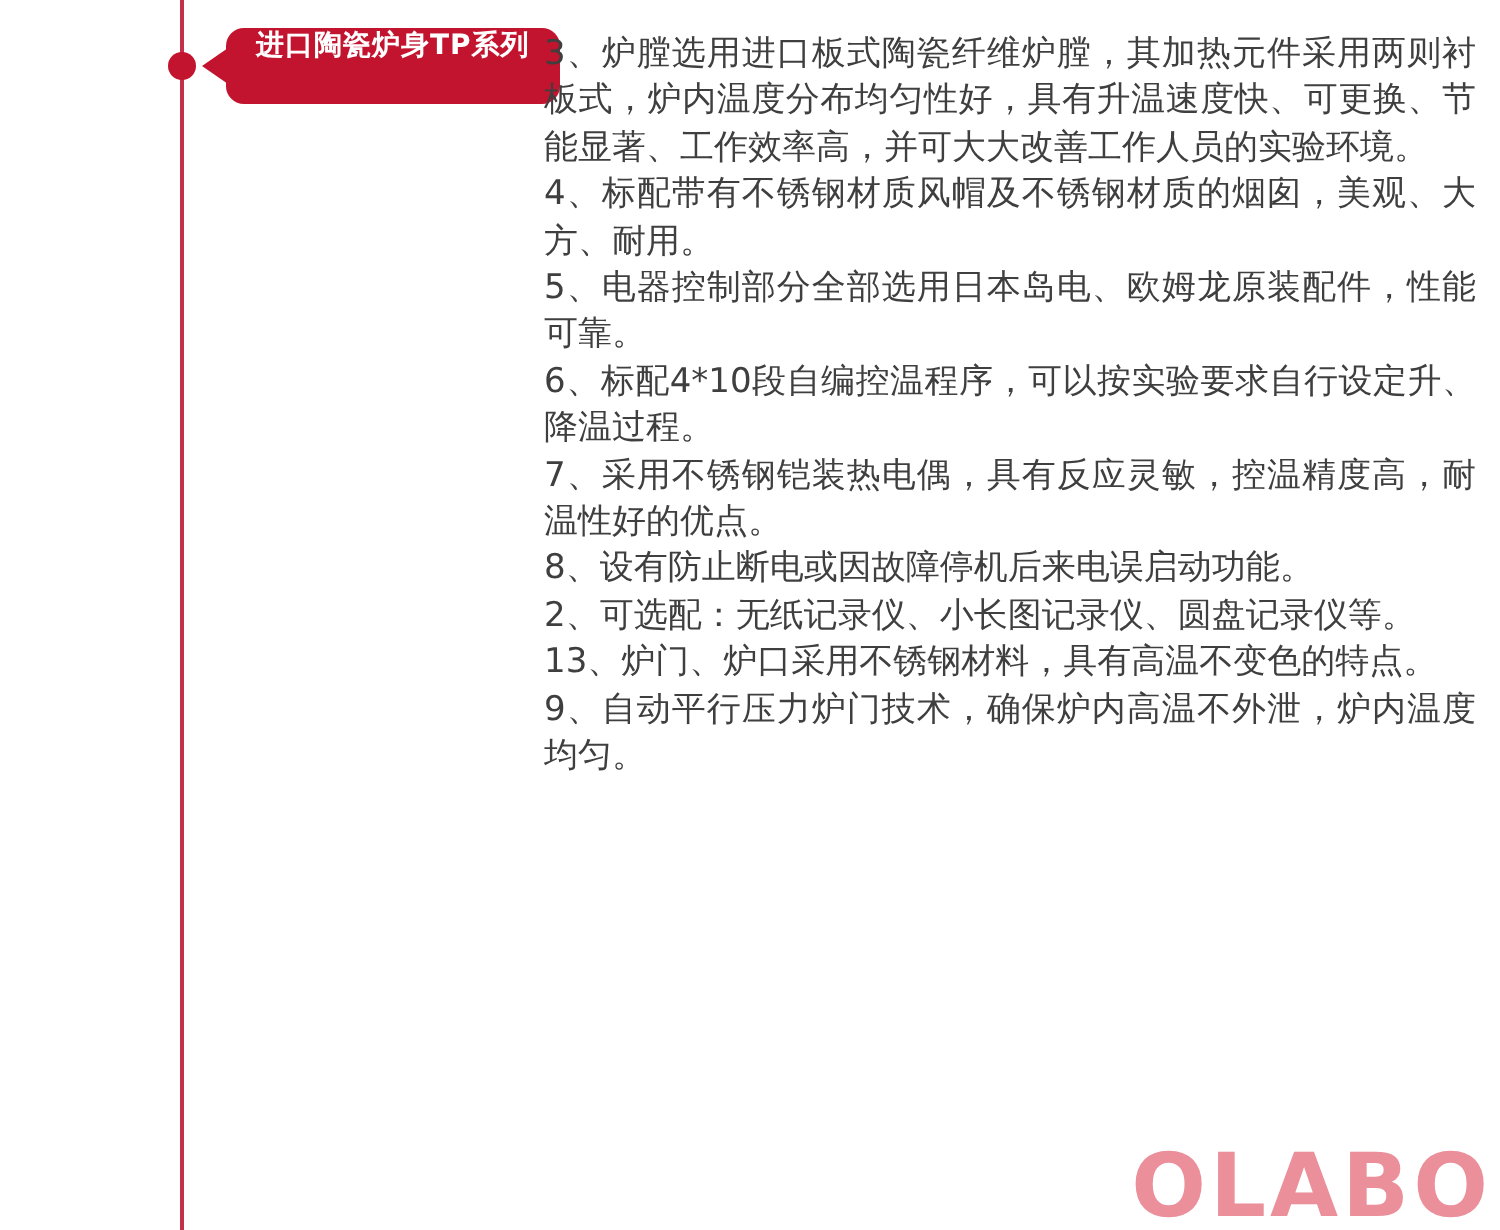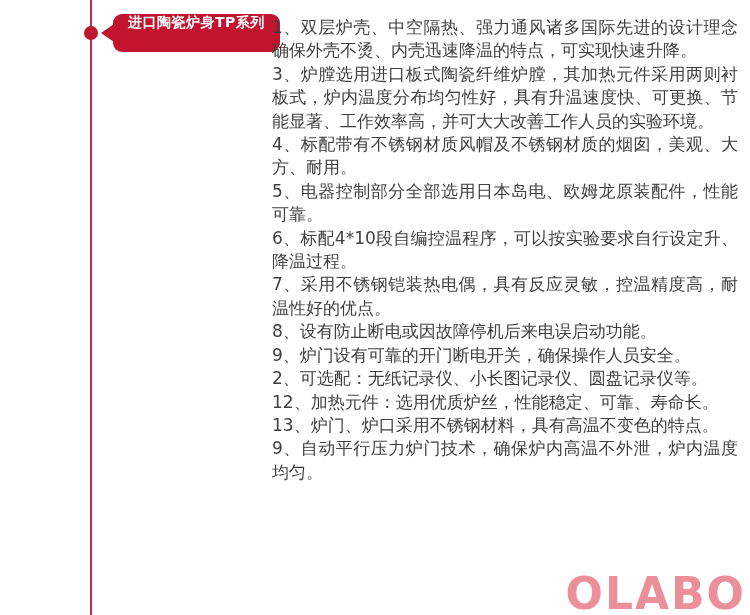--- a/index.html
+++ b/index.html
@@ -102,29 +102,26 @@
   <div class="timeline-line"></div>
 
   <div class="timeline-dot"></div>
 
   <div class="callout">
     <span class="callout-arrow"></span>
     <span class="callout-label">进口陶瓷炉身TP系列</span>
   </div>
 
   <div class="features">
-    <p>1、双层炉壳、中空隔热、强力通风诸多国际先进的设计理念确保外壳不烫、内壳迅速降温的特点，可实现快速升降。</p>
     <p>3、炉膛选用进口板式陶瓷纤维炉膛，其加热元件采用两则衬板式，炉内温度分布均匀性好，具有升温速度快、可更换、节能显著、工作效率高，并可大大改善工作人员的实验环境。</p>
     <p>4、标配带有不锈钢材质风帽及不锈钢材质的烟囱，美观、大方、耐用。</p>
     <p>5、电器控制部分全部选用日本岛电、欧姆龙原装配件，性能可靠。</p>
     <p>6、标配4*10段自编控温程序，可以按实验要求自行设定升、降温过程。</p>
     <p>7、采用不锈钢铠装热电偶，具有反应灵敏，控温精度高，耐温性好的优点。</p>
     <p>8、设有防止断电或因故障停机后来电误启动功能。</p>
-    <p>9、炉门设有可靠的开门断电开关，确保操作人员安全。</p>
     <p>2、可选配：无纸记录仪、小长图记录仪、圆盘记录仪等。</p>
-    <p>12、加热元件：选用优质炉丝，性能稳定、可靠、寿命长。</p>
     <p>13、炉门、炉口采用不锈钢材料，具有高温不变色的特点。</p>
     <p>9、自动平行压力炉门技术，确保炉内高温不外泄，炉内温度均匀。</p>
   </div>
 
   <div class="watermark">OLABO</div>
 
 </div>
 
 </body></html>

